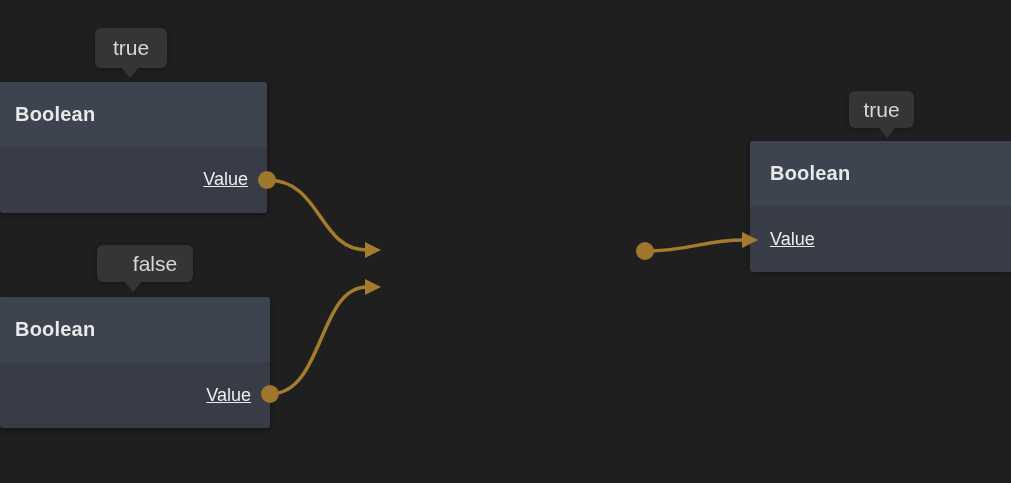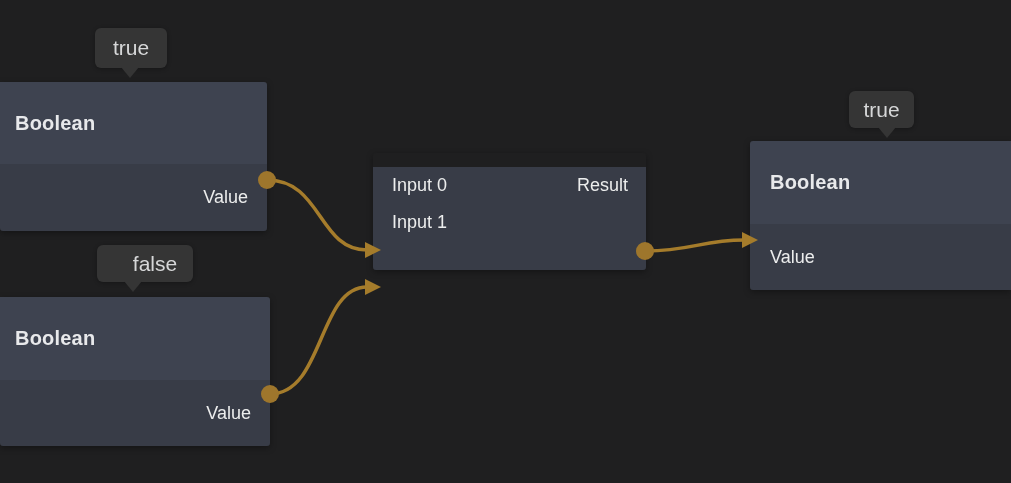--- a/index.html
+++ b/index.html
@@ -26,29 +26,30 @@
   .node {
     position: absolute;
     border-radius: 3px;
     z-index: 2;
     box-shadow: 0 2px 6px rgba(0,0,0,0.35);
   }
   .node-header {
     background: #3e4350;
     display: flex;
     align-items: center;
-    padding: 9px 15px;
+    padding: 0 15px;
     font-size: 20px;
     font-weight: 600;
     letter-spacing: 0.2px;
     border-radius: 3px 3px 0 0;
   }
   .node-body {
     background: #383c47;
     border-radius: 0 0 3px 3px;
+    text-decoration: underline;
   }
   .port-row {
     display: flex;
     align-items: center;
     font-size: 18px;
     font-weight: 400;
     color: #eceded;
   }
   .row-out { justify-content: flex-end; padding-right: 19px; }
   .row-in  { justify-content: flex-start; padding-left: 19px; }
@@ -128,29 +129,20 @@
       <span>Boolean</span>
     </div>
     <div class="node-body">
       <div class="port-row row-out">
         <span>Value</span>
       </div>
     </div>
   </div>
 
   <div class="node" id="node-or">
-    <div class="node-body">
-      <div class="port-row row-both row-first">
-        <span>Input 0</span>
-        <span>Result</span>
-      </div>
-      <div class="port-row row-in">
-        <span>Input 1</span>
-      </div>
-    </div>
   </div>
 
   <div class="node" id="node-bool3">
     <div class="node-header">
       <span>Boolean</span>
     </div>
     <div class="node-body">
       <div class="port-row row-in">
         <span>Value</span>
       </div>

